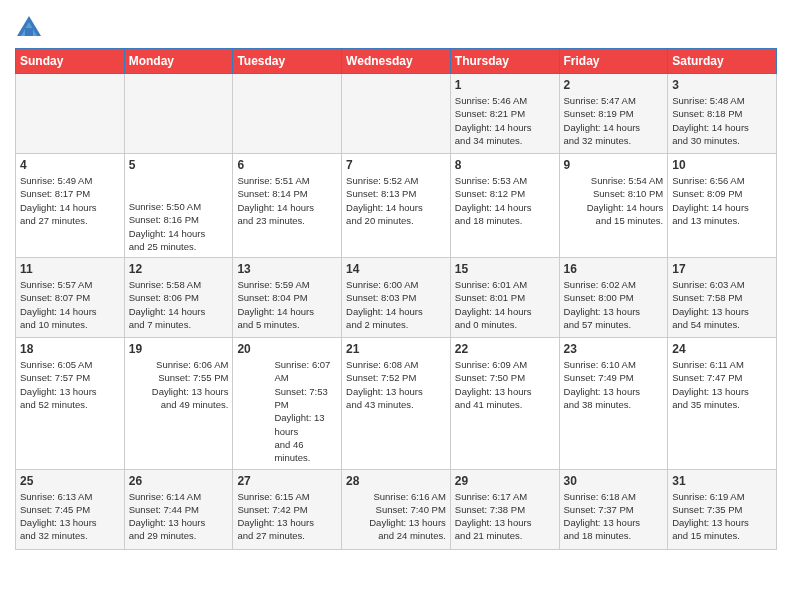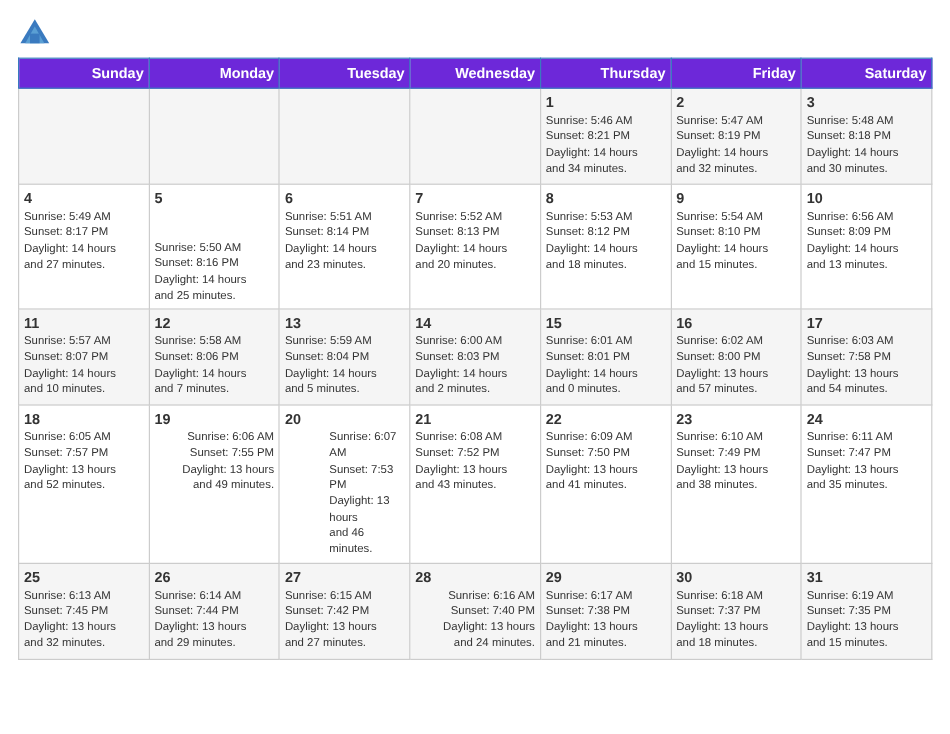--- a/index.html
+++ b/index.html
@@ -52,26 +52,26 @@
     .location {
       font-size: 14px;
       color: #333;
     }
     table {
       width: 100%;
       border-collapse: collapse;
       table-layout: fixed;
     }
     thead tr th {
-      background-color: #6d28d9;
+      background-color: #ef4444;
       color: #fff;
       font-size: 12px;
       font-weight: bold;
       padding: 5px 4px;
-      text-align: right;
+      text-align: left;
       border: 1px solid #3a7abf;
     }
     tbody tr td {
       border: 1px solid #ccc;
       vertical-align: top;
       padding: 4px 4px 4px 4px;
       font-size: 10px;
       color: #333;
       height: 80px;
       background: #fff;
@@ -189,21 +189,21 @@
         </td>
         <td>
           <span class="day-num">8</span>
           <div class="cell-info" style="white-space: pre-line;">Sunrise: 5:53 AM
 Sunset: 8:12 PM
 Daylight: 14 hours
 and 18 minutes.</div>
         </td>
         <td>
           <span class="day-num">9</span>
-          <div class="cell-info" style="white-space: pre-line;">Sunrise: 5:54 AM
+          <div class="cell-info" style="white-space: pre-line; text-align: right;">Sunrise: 5:54 AM
 Sunset: 8:10 PM
 Daylight: 14 hours
 and 15 minutes.</div>
         </td>
         <td>
           <span class="day-num">10</span>
           <div class="cell-info" style="white-space: pre-line;">Sunrise: 6:56 AM
 Sunset: 8:09 PM
 Daylight: 14 hours
 and 13 minutes.</div>

